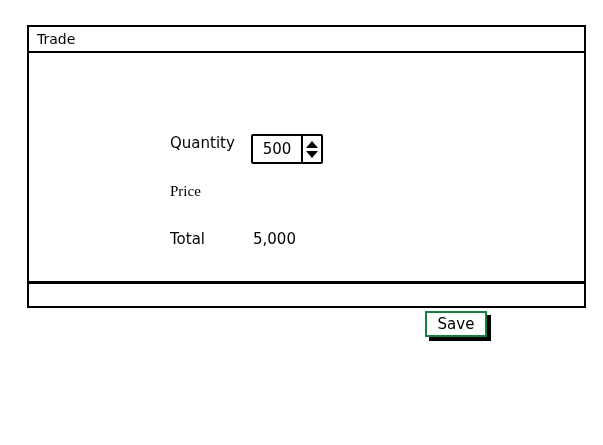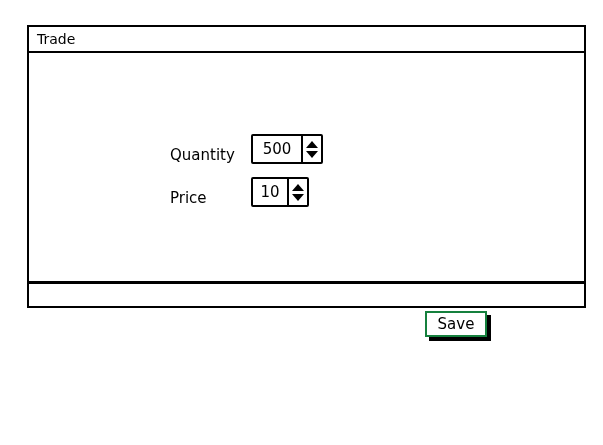--- a/index.html
+++ b/index.html
@@ -36,25 +36,25 @@
   .statusbar {
     flex: 0 0 25px;
     height: 25px;
     border-top: 3px solid #000;
     background: #fff;
   }
   .row {
     position: absolute;
     left: 141px;
     display: flex;
-    align-items: flex-end;
+    align-items: flex-start;
     height: 30px;
   }
   .row-quantity { top: 81px; }
-  .row-price    { top: 124px; }
+  .row-price    { top: 130px; font-family: Liberation Serif, serif; }
   .row-total    { top: 177px; }
   .field-label {
     display: inline-block;
     width: 81px;
     font-size: 15px;
   }
   .spinner {
     display: flex;
     align-items: stretch;
     height: 30px;
@@ -146,33 +146,26 @@
             </span>
           <span class="spin-down">
               <span class="tri-down"></span>
             </span>
         </div>
       </div>
     </div>
 
     <div class="row row-price">
       <span class="field-label">Price</span>
-      <div class="spinner spinner-price">
-        <input class="spin-value" type="text" value="10" style="">
-        <div class="spin-buttons">
-          <span class="spin-up">
-              <span class="tri-up"></span>
-            </span>
-          <span class="spin-down">
-              <span class="tri-down"></span>
-            </span>
-        </div>
-      </div>
     </div>
 
+    <div class="row row-total">
+      <span class="field-label">Total</span>
+      <span class="total-value">5,000</span>
+    </div>
 
     <button class="save-btn">Save</button>
 
   </div>
 
   <div class="statusbar"></div>
 
 </div>
 
 </body></html>

